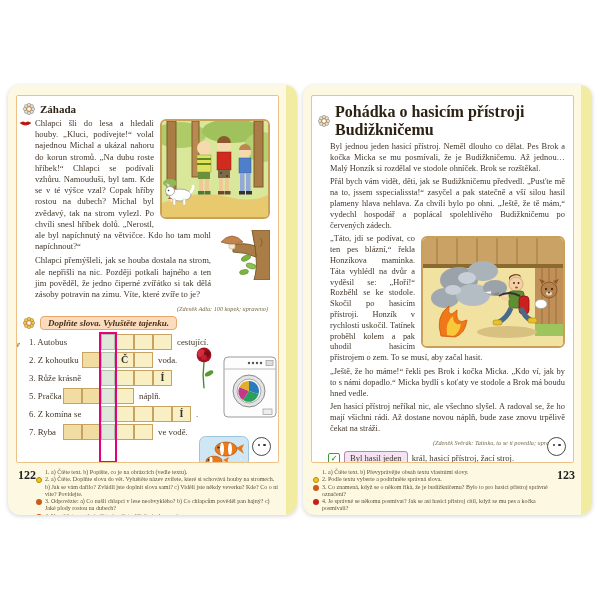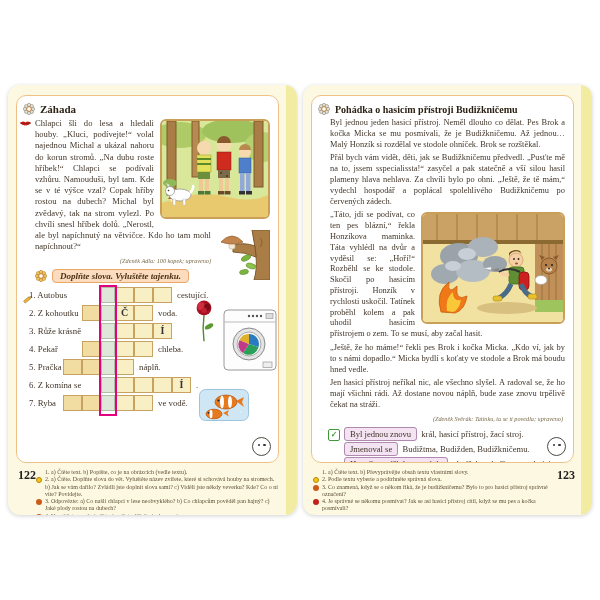--- a/index.html
+++ b/index.html
@@ -4,21 +4,21 @@
 <style>
   html,body{margin:0;padding:0;}
   body{width:600px;height:600px;background:#ffffff;position:relative;overflow:hidden;
        font-family:"Liberation Serif","DejaVu Serif",serif;}
   .spread{position:absolute;top:85px;left:8px;width:584px;height:430px;display:flex;gap:6px;}
   .page{position:relative;width:289px;height:430px;background:#fdf8e1;border-radius:12px;
         box-shadow:0 1px 4px rgba(0,0,0,.18);overflow:hidden;}
   .edge-strip{position:absolute;top:0;right:0;width:11px;height:100%;background:#f2eca3;
         border-radius:0 12px 12px 0;}
   .content{position:absolute;left:8px;top:10px;width:263px;height:368px;background:#ffffff;
-        border:1px solid #eec287;border-radius:10px;padding:7px 8px 6px 18px;box-sizing:border-box;
+        border:1px solid #eec287;border-radius:2px;padding:7px 8px 6px 18px;box-sizing:border-box;
         overflow:hidden;}
   .pfooter{position:absolute;left:10px;top:384px;width:262px;display:flex;}
   .pagenum{font-weight:bold;font-size:12px;color:#222;line-height:12px;}
   .flines{flex:1;}
   .f-line{position:relative;padding-left:9px;font-size:6px;line-height:7.3px;color:#5f5138;}
   .fi{position:absolute;left:0;top:1px;width:6px;height:6px;border-radius:50%;}
   .fi-smiley{background:#f5c518;border:1px solid #b8860b;box-sizing:border-box;}
   .fi-flower{background:#cc5a1a;}
   .fi-lips{background:#c22018;}
   
@@ -154,20 +154,21 @@
               <path d="M44 8 q4 4 0 9" stroke="#7c5a2c" stroke-width="0.8" fill="none"></path>
               <rect x="13" y="10" width="6" height="9" rx="2" fill="#f3e9d6" stroke="#c9b89a" stroke-width="0.7"></rect>
               <path d="M5 12 Q16 0 27 12 Q16 16 5 12 Z" fill="#c2854e" stroke="#9a6534" stroke-width="0.8"></path>
               <ellipse cx="30" cy="28" rx="5" ry="2.6" fill="#7cb53e" stroke="#5a8a28" stroke-width="0.6" transform="rotate(-25 30 28)"></ellipse>
               <ellipse cx="35" cy="36" rx="5" ry="2.6" fill="#8cc24e" stroke="#5a8a28" stroke-width="0.6" transform="rotate(15 35 36)"></ellipse>
               <ellipse cx="28" cy="42" rx="4.5" ry="2.4" fill="#7cb53e" stroke="#5a8a28" stroke-width="0.6" transform="rotate(-10 28 42)"></ellipse>
             </svg>
           </span>
           <span>„Nerostl, ale byl napíchnutý na větvičce. Kdo ho tam mohl napíchnout?“</span>
         </p>
+        <p>Chlapci přemýšleli, jak se houba dostala na strom, ale nepřišli na nic. Později potkali hajného a ten jim pověděl, že jedno čiperné zvířátko si tak dělá zásoby potravin na zimu. Víte, které zvíře to je?</p>
         <div class="credit">(Zdeněk Adla: 100 kopek; upraveno)</div>
       </div>
 
       <div class="ex-head">
         <svg class="head-icon" viewBox="0 0 24 24">
           <g fill="#f3c95e" stroke="#b07a20" stroke-width="1.2">
             <circle cx="12" cy="4" r="3.3"></circle>
               <circle cx="12" cy="20" r="3.3"></circle>
               <circle cx="4" cy="12" r="3.3"></circle>
               <circle cx="20" cy="12" r="3.3"></circle>
@@ -252,28 +253,20 @@
             <span class="cw-suffix" style="left: 129px;">voda.</span>
           </div>
           <div class="cw-row">
             <span class="cw-label">3. Růže krásně</span>
             <span class="cw-cell taj" style="left: 72px; width: 14px;"></span>
             <span class="cw-cell after" style="left: 86px; width: 19px;"></span>
             <span class="cw-cell after" style="left: 105px; width: 19px;"></span>
             <span class="cw-cell after" style="left: 124px; width: 19px;">Í</span>
           </div>
           <div class="cw-row">
-            <span class="cw-label">4. Pekař</span>
-            <span class="cw-cell before" style="left: 53px; width: 19px;"></span>
-            <span class="cw-cell taj" style="left: 72px; width: 14px;"></span>
-            <span class="cw-cell after" style="left: 86px; width: 19px;"></span>
-            <span class="cw-cell after" style="left: 105px; width: 19px;"></span>
-            <span class="cw-suffix" style="left: 129px;">chleba.</span>
-          </div>
-          <div class="cw-row">
             <span class="cw-label">5. Pračka</span>
             <span class="cw-cell before" style="left: 34px; width: 19px;"></span>
             <span class="cw-cell before" style="left: 53px; width: 19px;"></span>
             <span class="cw-cell taj" style="left: 72px; width: 14px;"></span>
             <span class="cw-cell after" style="left: 86px; width: 19px;"></span>
             <span class="cw-suffix" style="left: 110px;">náplň.</span>
           </div>
           <div class="cw-row">
             <span class="cw-label">6. Z komína se</span>
             <span class="cw-cell taj" style="left: 72px; width: 14px;"></span>
@@ -322,21 +315,21 @@
               <circle cx="12" cy="20" r="3.3"></circle>
               <circle cx="4" cy="12" r="3.3"></circle>
               <circle cx="20" cy="12" r="3.3"></circle>
             <circle cx="6.3" cy="6.3" r="3.3"></circle>
               <circle cx="17.7" cy="6.3" r="3.3"></circle>
               <circle cx="6.3" cy="17.7" r="3.3"></circle>
               <circle cx="17.7" cy="17.7" r="3.3"></circle>
           </g>
           <circle cx="12" cy="12" r="4.6" fill="#fff" stroke="#c97b2d" stroke-width="1.8"></circle>
         </svg>
-        <span class="h-title" style="font-size:10px;">Pohádka o hasicím přístroji Budižkničemu</span>
+        <span class="h-title" style="font-size:16px;">Pohádka o hasicím přístroji Budižkničemu</span>
       </div>
 
       <div class="story rp">
         <p>Byl jednou jeden hasicí přístroj. Neměl dlouho co dělat. Pes Brok a kočka Micka se mu posmívali, že je Budižkničemu. Až jednou… Malý Honzík si rozdělal ve stodole ohníček. Brok se rozštěkal.</p>
         <p>Přál bych vám vidět, děti, jak se Budižkničemu předvedl. „Pusťte mě na to, jssem sspecialissta!“ zasyčel a pak statečně a vší silou hasil plameny hlava nehlava. Za chvíli bylo po ohni. „Ještě, že tě mám,“ vydechl hospodář a poplácal spolehlivého Budižkničemu po červených zádech.</p>
         <p>
           <span class="float-r img-fire">
             <svg viewBox="0 0 140 108" width="140" height="108">
               <rect width="140" height="108" fill="#f2e2a2"></rect>
               <rect x="0" y="0" width="140" height="26" fill="#caa266"></rect>
@@ -388,21 +381,21 @@
             </svg>
           </span>
           <span>„Táto, jdi se podívat, co ten pes blázní,“ řekla Honzíkova maminka. Táta vyhlédl na dvůr a vyděsil se: „Hoří!“ Rozběhl se ke stodole. Skočil po hasicím přístroji. Honzík v rychlosti uskočil. Tatínek proběhl kolem a pak uhodil hasicím přístrojem o zem. To se musí, aby začal hasit.</span>
         </p>
         <p>„Ještě, že ho máme!“ řekli pes Brok i kočka Micka. „Kdo ví, jak by to s námi dopadlo.“ Micka bydlí s koťaty ve stodole a Brok má boudu hned vedle.</p>
         <p>Jen hasicí přístroj neříkal nic, ale všechno slyšel. A radoval se, že ho mají všichni rádi. Až dostane novou náplň, bude zase znovu trpělivě čekat na stráži.</p>
         <div class="credit">(Zdeněk Svěrák: Tatínku, ta se ti povedla; upraveno)</div>
       </div>
 
       <div class="ex-list" id="ex-right">
-          <div class="ex-row"><span class="check">✓</span><span class="pinkbox">Byl jednou znovu</span><span class="opts"> král, hasicí přístroj, žací stroj.</span></div>
+          <div class="ex-row"><span class="check">✓</span><span class="pinkbox">Byl hasil jeden</span><span class="opts"> král, hasicí přístroj, žací stroj.</span></div>
           <div class="ex-row"><span class="pinkbox">Jmenoval se</span><span class="opts"> Budižtma, Budižden, Budižkničemu.</span></div>
           <div class="ex-row"><span class="pinkbox">Honzík rozdělal ve stodole</span><span class="opts"> ohníček, sekačku, stavebnici.</span></div>
         </div>
 
       <div class="smiley">
           <i class="l"></i>
           <i class="r"></i>
         </div>
     </div>
 

